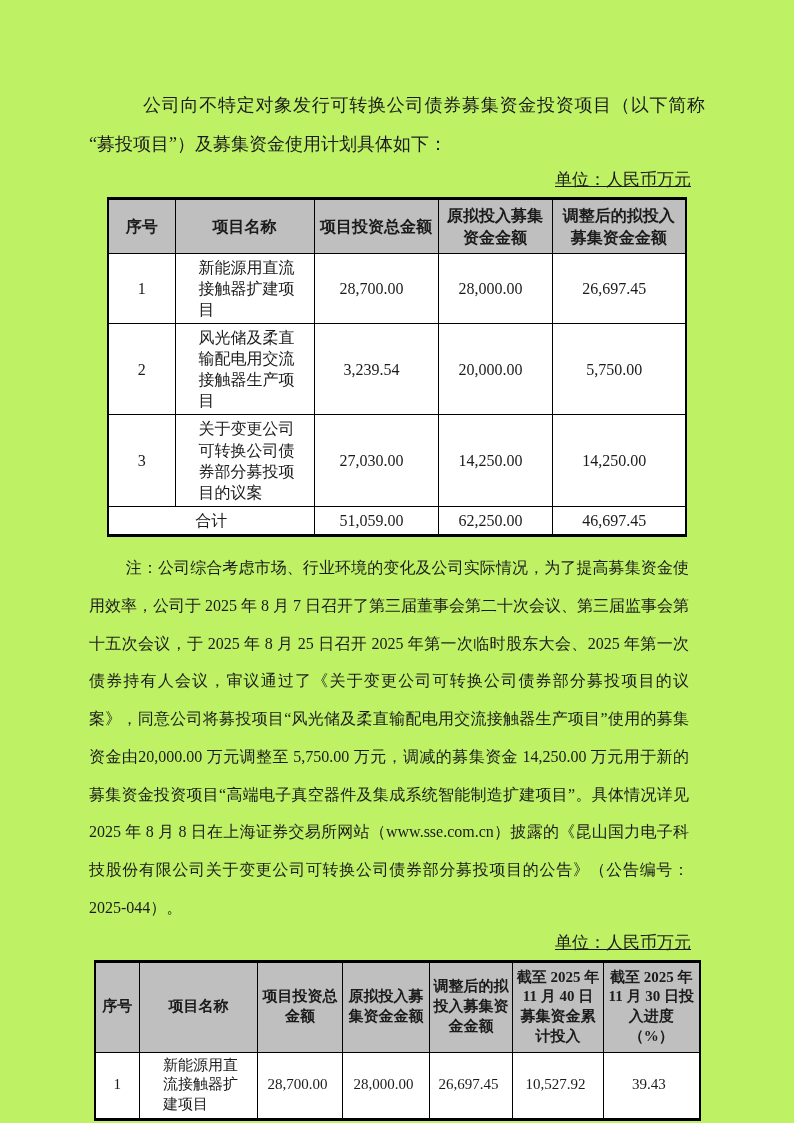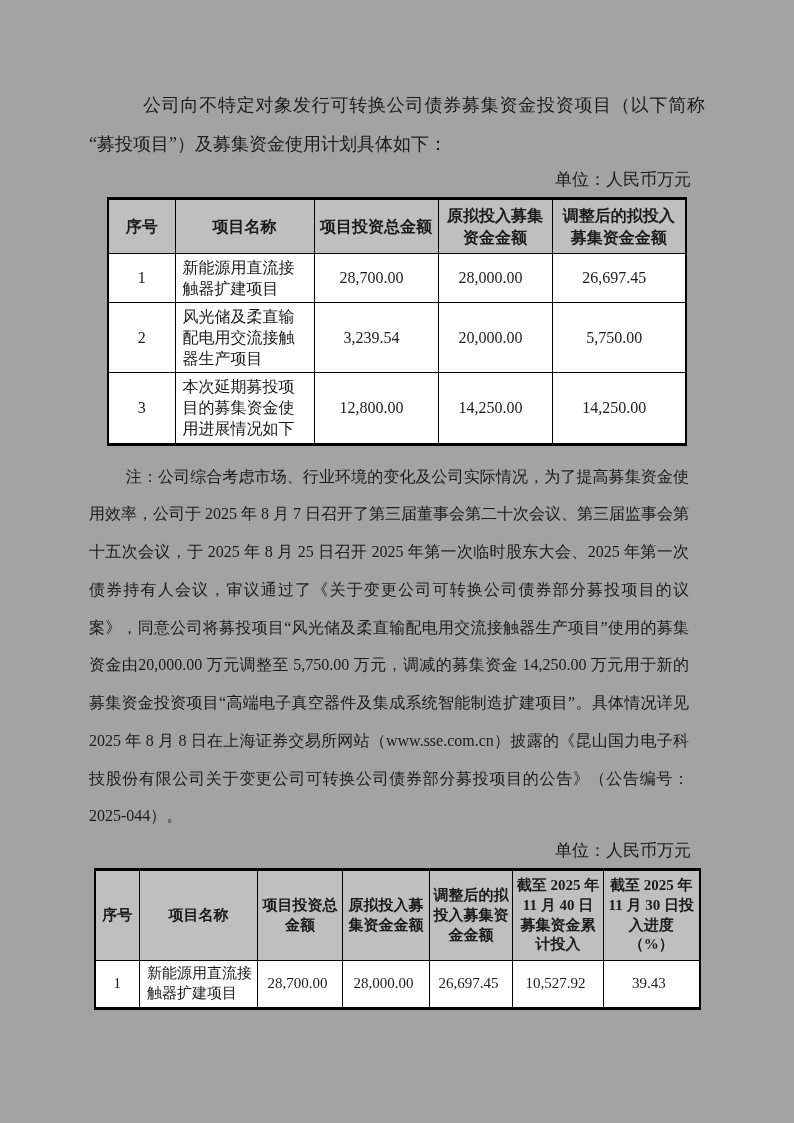--- a/index.html
+++ b/index.html
@@ -5,39 +5,40 @@
   html, body {
     margin: 0;
     padding: 0;
     background: #ffffff;
   }
   .page {
     position: relative;
     width: 794px;
     height: 1123px;
     margin: 0 auto;
-    background: #a3a3a3;
+    background: #bef264;
     box-sizing: border-box;
     padding: 86px 89px 0 89px;
     font-family: "Liberation Serif", "DejaVu Serif", serif;
     color: #1b1b1b;
     overflow: hidden;
   }
   .body-para {
     margin: 0;
     font-size: 18px;
     line-height: 2.18;
     text-align: justify;
     text-indent: 3em;
   }
   .unit-label {
     margin: 4px 0 6px 0;
     padding-right: 14px;
     font-size: 17px;
     text-align: right;
+    text-decoration: underline;
   }
   table {
     border-collapse: collapse;
     table-layout: fixed;
     margin: 0 auto;
     border: 2px solid #000;
     border-top: 3px solid #000;
     border-bottom: 3px solid #000;
   }
   th, td {
@@ -49,21 +50,21 @@
   th {
     background: #bfbfbf;
     font-weight: bold;
     text-align: center;
     padding: 5px 3px;
   }
   td { padding: 3px 5px; background: #ffffff; }
   .t1 { width: 578px; font-size: 16px; }
   .t2 { width: 605px; font-size: 15px; }
   td.c { text-align: center; }
-  td.l { text-align: left; padding-left: 7px; }
+  td.l { text-align: left; padding-left: 23px; }
   td.num { text-align: center; padding-right: 14px; }
   .t2 td.num { padding-right: 10px; }
   .note-para {
     margin: 12px 16px 0 0;
     font-size: 16px;
     line-height: 2.36;
     text-align: justify;
     text-indent: 2.3em;
   }
   .progress-para { margin-top: 2px; }
@@ -104,24 +105,30 @@
       </tr>
       <tr>
         <td class="c">2</td>
         <td class="l">风光储及柔直输配电用交流接触器生产项目</td>
         <td class="num">3,239.54</td>
         <td class="num">20,000.00</td>
         <td class="num">5,750.00</td>
       </tr>
       <tr>
         <td class="c">3</td>
-        <td class="l">本次延期募投项目的募集资金使用进展情况如下</td>
-        <td class="num">12,800.00</td>
+        <td class="l">关于变更公司可转换公司债券部分募投项目的议案</td>
+        <td class="num">27,030.00</td>
         <td class="num">14,250.00</td>
         <td class="num">14,250.00</td>
+      </tr>
+      <tr>
+        <td colspan="2" class="c">合计</td>
+        <td class="num">51,059.00</td>
+        <td class="num">62,250.00</td>
+        <td class="num">46,697.45</td>
       </tr>
     </tbody>
   </table>
 
   <p class="note-para">注：公司综合考虑市场、行业环境的变化及公司实际情况，为了提高募集资金使用效率，公司于 2025 年 8 月 7 日召开了第三届董事会第二十次会议、第三届监事会第十五次会议，于 2025 年 8 月 25 日召开 2025 年第一次临时股东大会、2025 年第一次债券持有人会议，审议通过了《关于变更公司可转换公司债券部分募投项目的议案》，同意公司将募投项目“风光储及柔直输配电用交流接触器生产项目”使用的募集资金由20,000.00 万元调整至 5,750.00 万元，调减的募集资金 14,250.00 万元用于新的募集资金投资项目“高端电子真空器件及集成系统智能制造扩建项目”。具体情况详见 2025 年 8 月 8 日在上海证券交易所网站（www.sse.com.cn）披露的《昆山国力电子科技股份有限公司关于变更公司可转换公司债券部分募投项目的公告》（公告编号：2025-044）。</p>
 
 
   <div class="unit-label">单位：人民币万元</div>
 
   <table class="t2">

